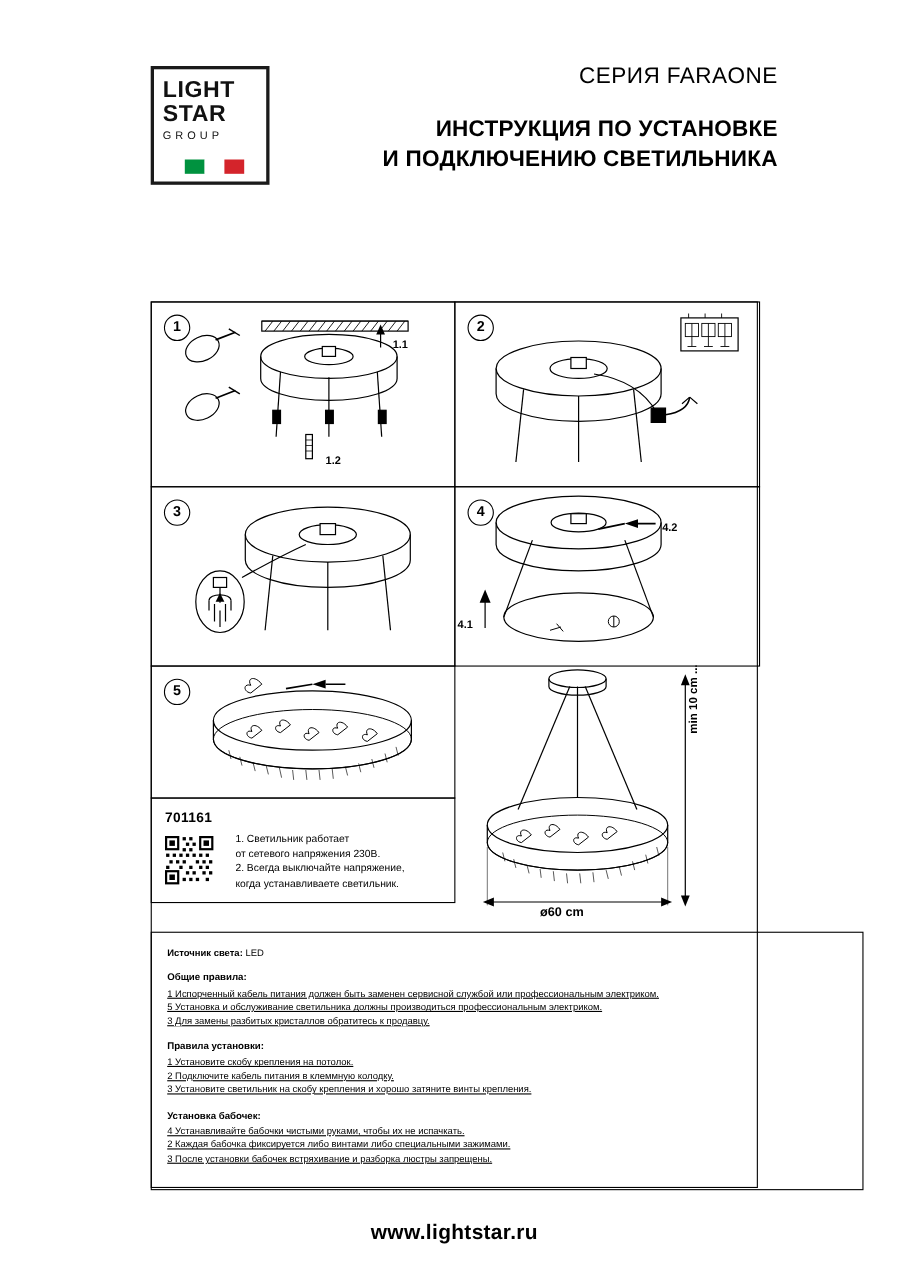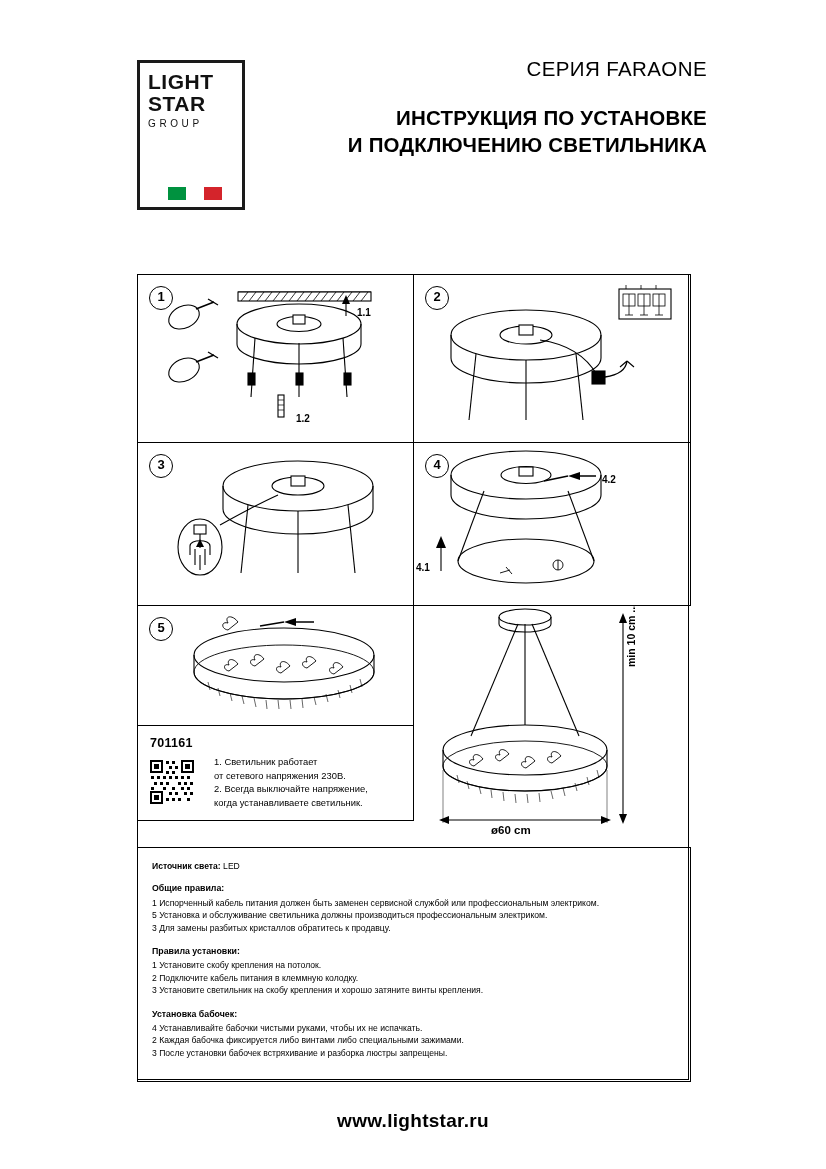--- a/index.html
+++ b/index.html
@@ -29,21 +29,21 @@
     left: 137px;
     top: 55px;
     width: 570px;
     height: 150px;
   }
   .logo-box {
     position: absolute;
     left: 0;
     top: 5px;
     width: 108px;
-    height: 150px;
+    height: 108px;
     border: 3px solid #1a1a1a;
     box-sizing: border-box;
     padding: 8px 6px 4px 8px;
   }
   .logo-word {
     font-weight: bold;
     font-size: 21px;
     line-height: 22px;
     letter-spacing: 0.5px;
     color: #111;
@@ -121,21 +121,21 @@
   }
 
   
   #cell1 { left: -1px; top: -1px; width: 277px; height: 169px; }
   #cell2 { left: 275px; top: -1px; width: 278px; height: 169px; }
   #cell3 { left: -1px; top: 167px; width: 277px; height: 164px; }
   #cell4 { left: 275px; top: 167px; width: 278px; height: 164px; }
   #cell5 { left: -1px; top: 330px; width: 277px; height: 121px; }
   #cell6 { left: -1px; top: 450px; width: 277px; height: 96px; }
   #cellbig { left: 275px; top: 330px; width: 278px; height: 243px; border: none; }
-  #cellrules { left: -1px; top: 572px; width: 554px; height: 235px; }
+  #cellrules { left: -1px; top: 572px; width: 648px; height: 235px; }
 
   .svg-layer { position: absolute; left: 0; top: 0; }
 
   
   .code-label {
     position: absolute;
     left: 12px;
     top: 10px;
     font-size: 12.5px;
     font-weight: bold;
@@ -170,20 +170,21 @@
   .rules .lamp-src span { font-weight: normal; }
   .rules h4 {
     margin: 0 0 2px 0;
     font-size: 8.8px;
     font-weight: bold;
   }
   .rules ol {
     margin: 0 0 11px 0;
     padding: 0;
     list-style: none;
+    text-decoration: underline;
   }
   .rules li { margin: 0; padding: 0; }
 
   
   .footer {
     position: absolute;
     left: 0;
     top: 1110px;
     width: 826px;
     text-align: center;

